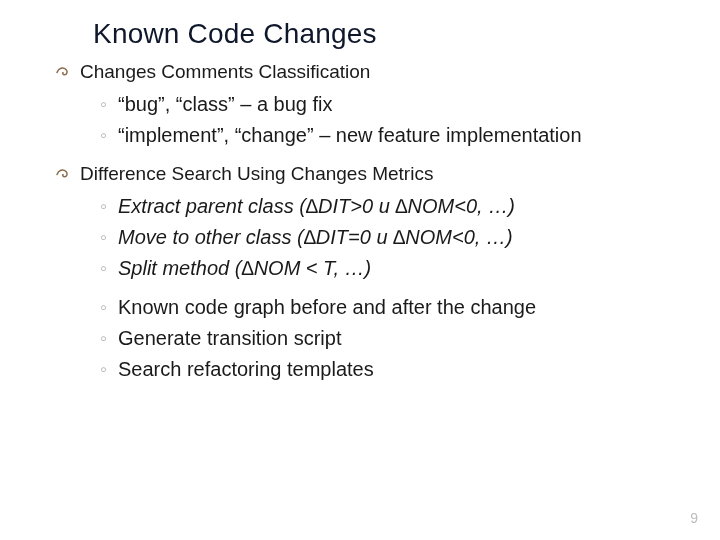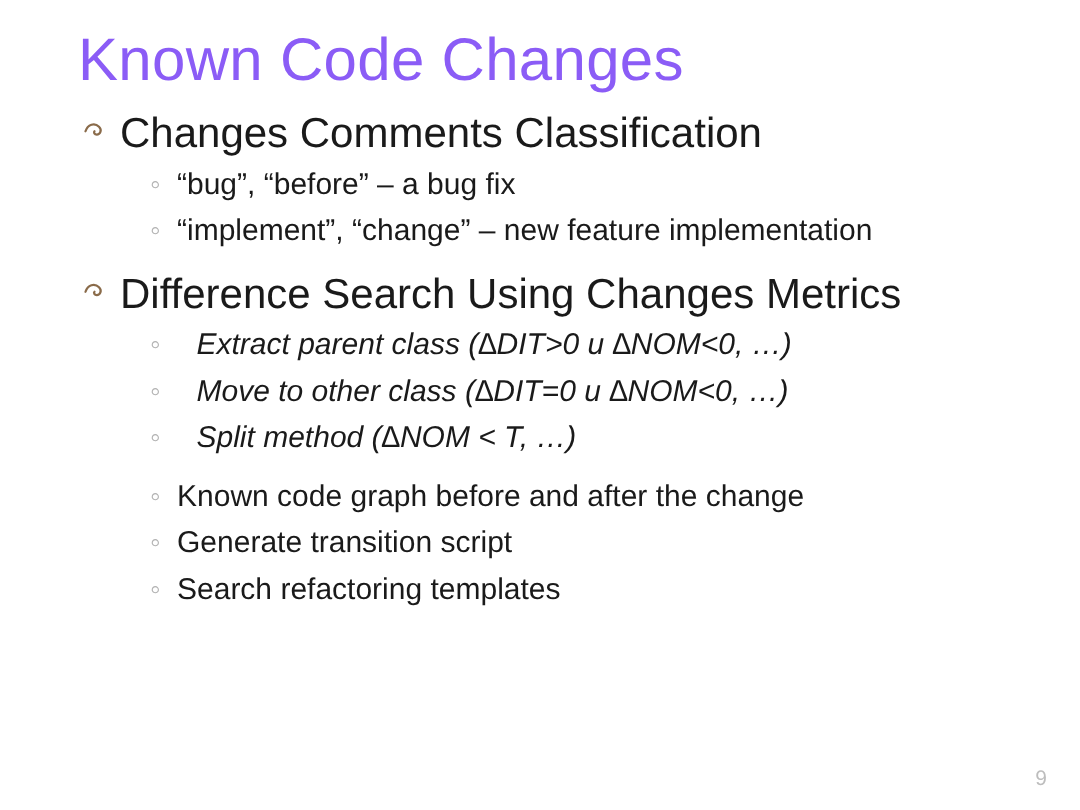--- a/index.html
+++ b/index.html
@@ -13,32 +13,33 @@
     position: relative;
     overflow: hidden;
   }
   .slide {
     box-sizing: border-box;
     padding: 18px 40px 0 52px;
     width: 100%;
     height: 100%;
   }
   .title {
-    font-size: 40px;
+    font-size: 28px;
     line-height: 1.12;
-    color: #8b5cf6;
+    color: #0f172a;
     font-weight: 400;
     letter-spacing: 0.2px;
     margin-bottom: 6px;
+    margin-left: 41px;
   }
   .section {
     margin-top: 8px;
   }
   .sec-head {
-    font-size: 28px;
+    font-size: 19px;
     line-height: 1.25;
     display: flex;
     align-items: center;
     gap: 6px;
   }
   .swirl {
     display: inline-block;
     font-family: "Times New Roman", serif;
     font-style: italic;
     color: #8a6b4a;
@@ -56,21 +57,21 @@
     align-items: flex-start;
   }
   .sub-item .mark {
     color: #b3b3b3;
     width: 18px;
     flex: 0 0 18px;
   }
   .sub-item .txt {
     flex: 1;
   }
-  .italic { font-style: italic; margin-left: 13px; }
+  .italic { font-style: italic; }
   .page-num {
     position: absolute;
     right: 22px;
     bottom: 14px;
     font-size: 14px;
     color: #bdbdbd;
   }
 </style>
 </head>
 <body>
@@ -84,21 +85,21 @@
   <div class="section">
     <div class="sec-head">
       <span class="swirl"><svg width="18" height="18" viewBox="0 0 24 24" fill="none" stroke="#8a6b4a" stroke-width="2" stroke-linecap="round">
             <path d="M4 14c2-6 8-8 12-4 3 3 1 7-2 7-2 0-3-2-2-3"></path>
           </svg></span>
       <span>Changes Comments Classification</span>
     </div>
     <div class="sub-list">
       <div class="sub-item">
         <span class="mark">◦</span>
-        <span class="txt">“bug”, “before” – a bug fix</span>
+        <span class="txt">“bug”, “class” – a bug fix</span>
       </div>
       <div class="sub-item">
         <span class="mark">◦</span>
         <span class="txt">“implement”, “change” – new feature implementation</span>
       </div>
     </div>
   </div>
 
   <div class="section">
     <div class="sec-head">

